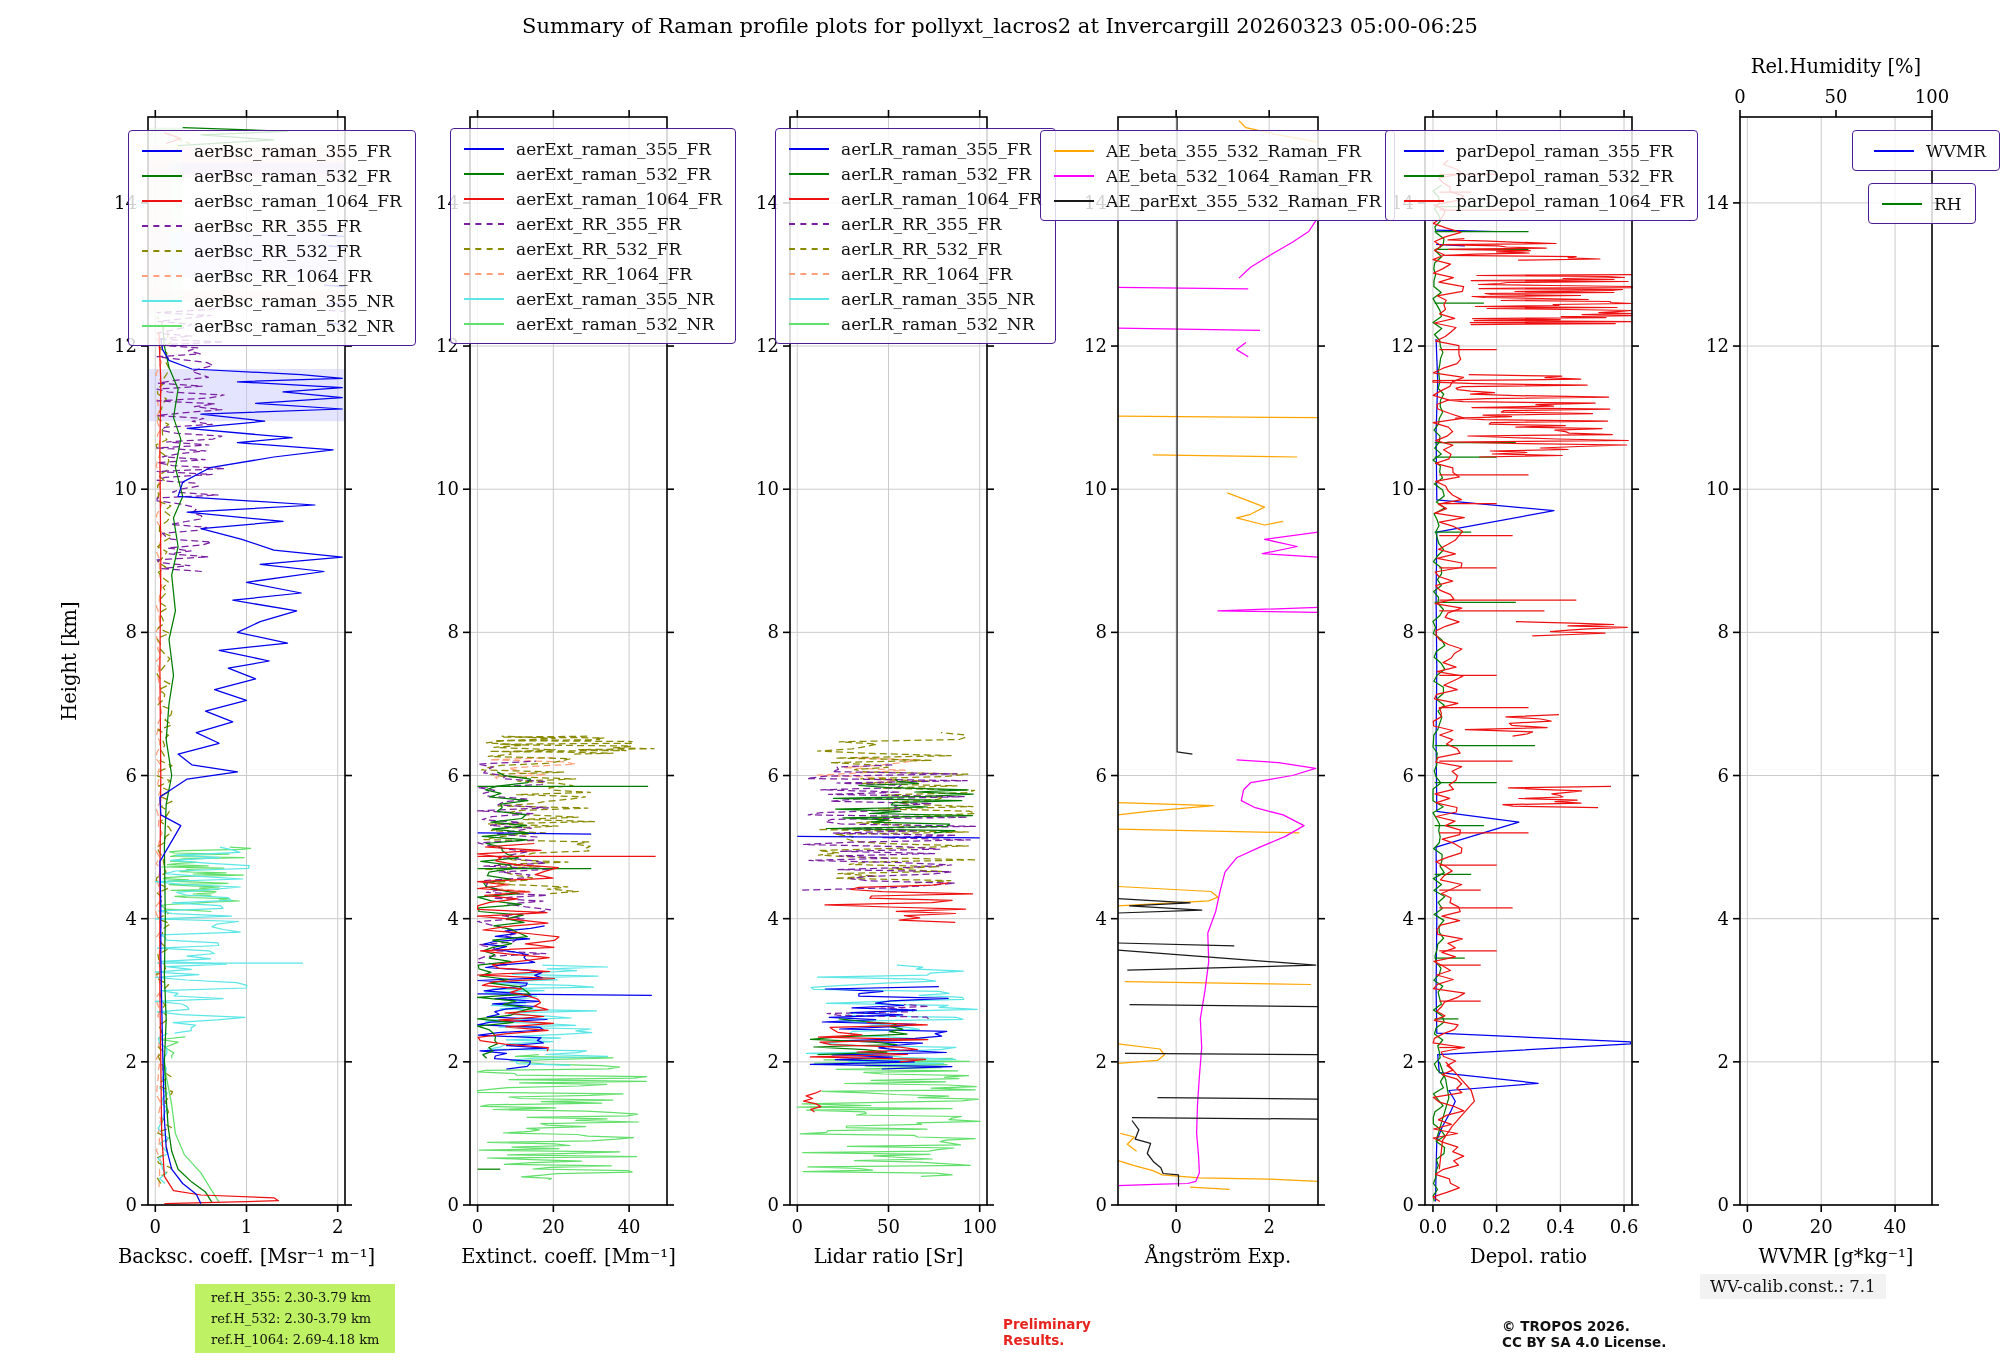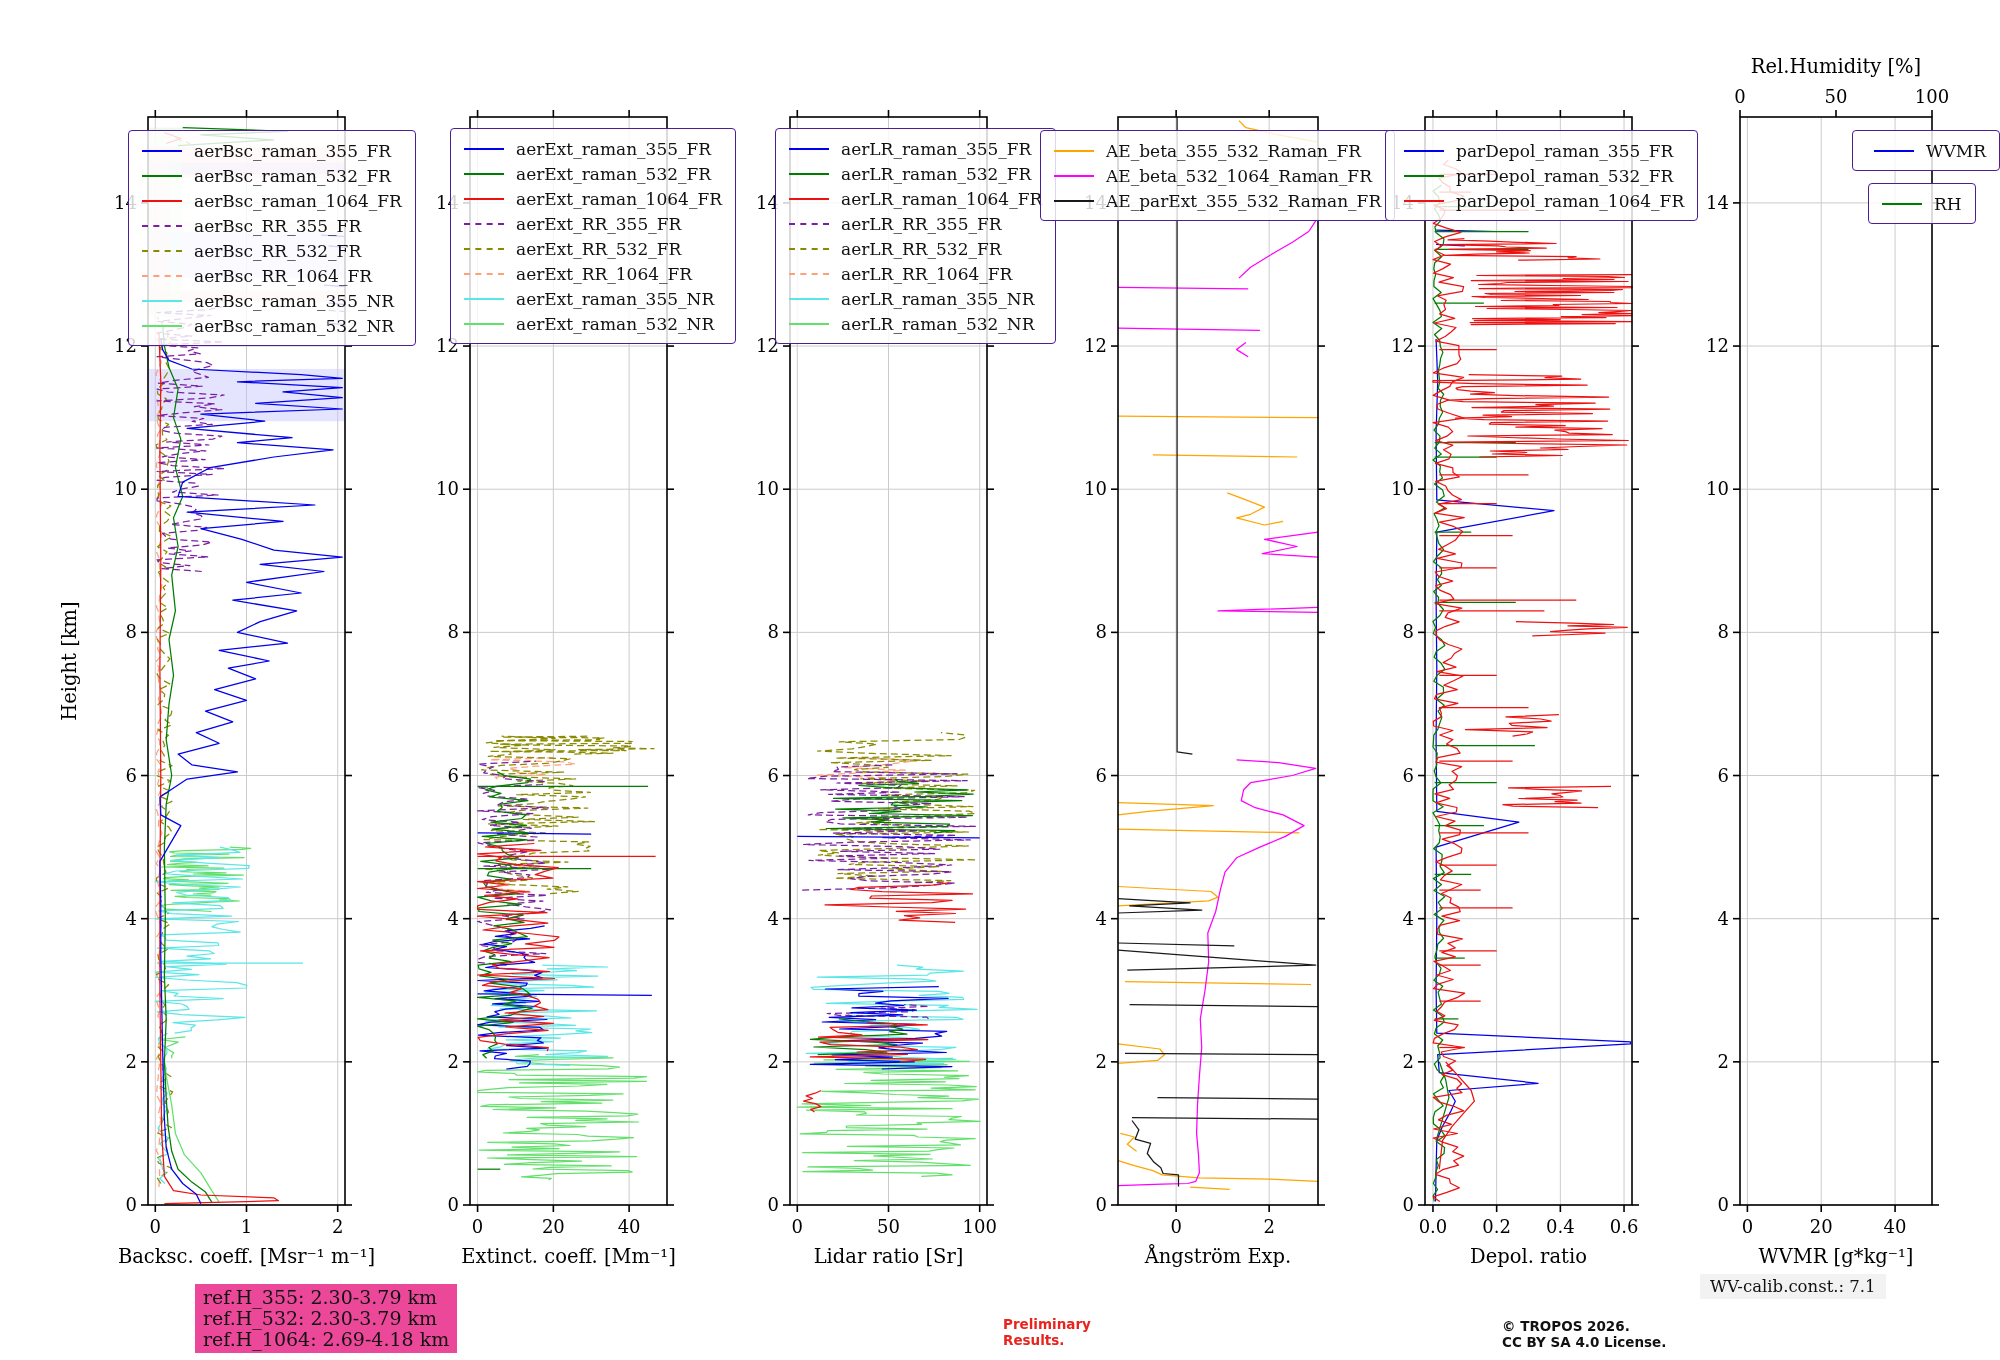--- a/index.html
+++ b/index.html
@@ -10,34 +10,35 @@
   #fig-svg{position:absolute;left:0;top:0;}
   .legend-box{position:absolute;background:rgba(255,255,255,0.82);border:1px solid #4c1d95;
               border-radius:4px;padding:7px 13px;z-index:5;margin-left:40px;}
   .legend-item{display:flex;align-items:center;height:25px;white-space:nowrap;}
   .legend-swatch{display:inline-block;width:40px;border-top-width:2px;margin-right:12px;}
   .legend-label{font-size:17px;color:#111;}
   .anno{position:absolute;z-index:6;}
   #eta-box{left:1458px;top:266px;background:rgba(238,238,238,0.85);padding:3px 10px;
            font-size:16px;line-height:25px;color:#111;}
   #eta-box sub{font-size:11px;}
-  #refh-box{left:195px;top:1284px;background:#ec4899;padding:3px 8px;
-            font-size:19px;line-height:21px;color:#111;}
+  #refh-box{left:195px;top:1284px;background:#bef264;padding:3px 16px;
+            font-size:13px;line-height:21px;color:#111;}
   #wv-box{left:1700px;top:1274px;background:#f2f2f2;padding:3px 10px;font-size:16.5px;color:#111;}
   #prelim{left:1003px;top:1316px;color:#e8241f;font-family:"DejaVu Sans","Liberation Sans",sans-serif;
           font-weight:bold;font-size:13.5px;line-height:16px;}
   #tropos{left:1502px;top:1318px;color:#111;font-family:"DejaVu Sans","Liberation Sans",sans-serif;
           font-weight:bold;font-size:13.5px;line-height:16px;}
   #cc-badge{left:665px;top:1258px;width:270px;height:95px;background:#b5bab5;
             border:2px solid #1a1a1a;border-radius:10px;box-sizing:border-box;}
 </style>
 </head>
 <body>
 
 <div id="figure">
+  <div id="title">Summary of Raman profile plots for pollyxt_lacros2 at Invercargill 20260323 05:00-06:25</div>
 
   <svg id="fig-svg" width="2000" height="1360">
       <line x1="155.2962962962963" y1="117" x2="155.2962962962963" y2="1205" stroke="#cbcbcb" stroke-width="1"></line>
       <line x1="246.5" y1="117" x2="246.5" y2="1205" stroke="#cbcbcb" stroke-width="1"></line>
       <line x1="337.7037037037037" y1="117" x2="337.7037037037037" y2="1205" stroke="#cbcbcb" stroke-width="1"></line>
       <line x1="148" y1="1205" x2="345" y2="1205" stroke="#cbcbcb" stroke-width="1"></line>
       <line x1="148" y1="1061.842105263158" x2="345" y2="1061.842105263158" stroke="#cbcbcb" stroke-width="1"></line>
       <line x1="148" y1="918.6842105263158" x2="345" y2="918.6842105263158" stroke="#cbcbcb" stroke-width="1"></line>
       <line x1="148" y1="775.5263157894738" x2="345" y2="775.5263157894738" stroke="#cbcbcb" stroke-width="1"></line>
       <line x1="148" y1="632.3684210526316" x2="345" y2="632.3684210526316" stroke="#cbcbcb" stroke-width="1"></line>

